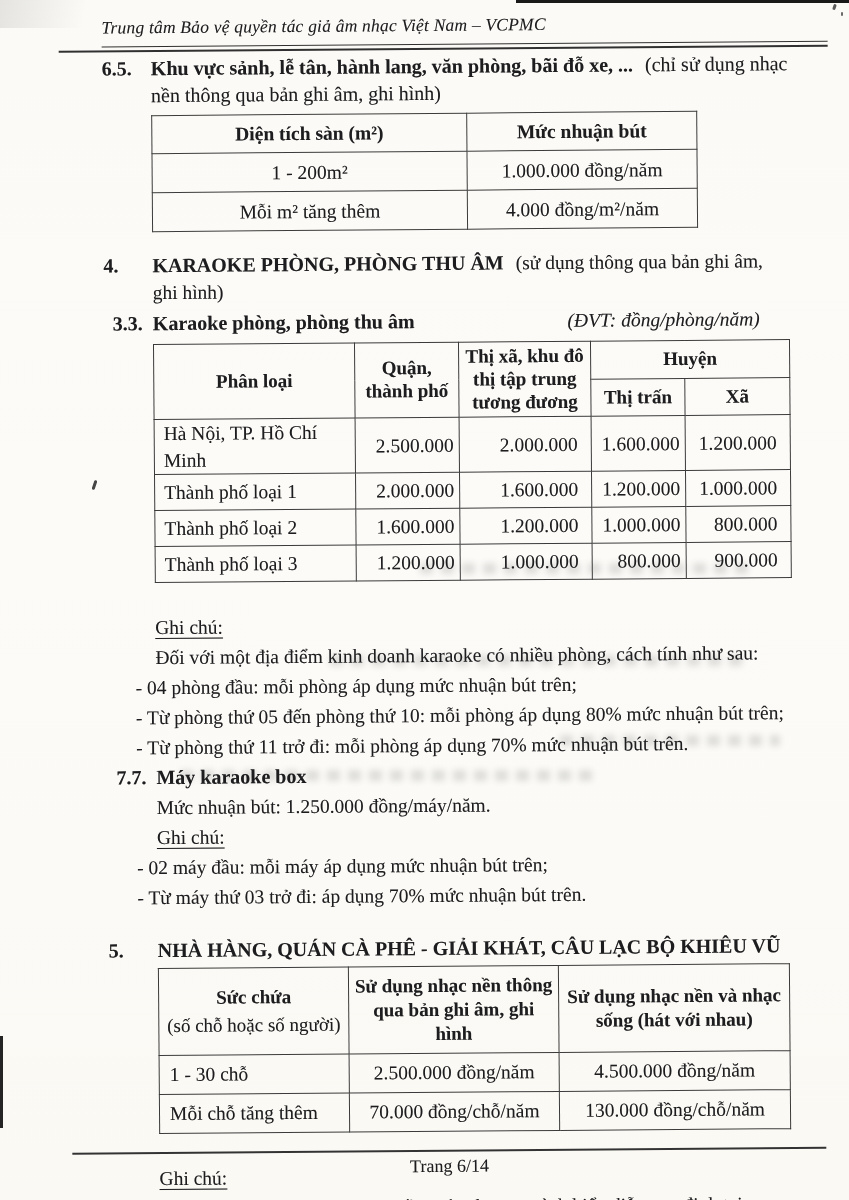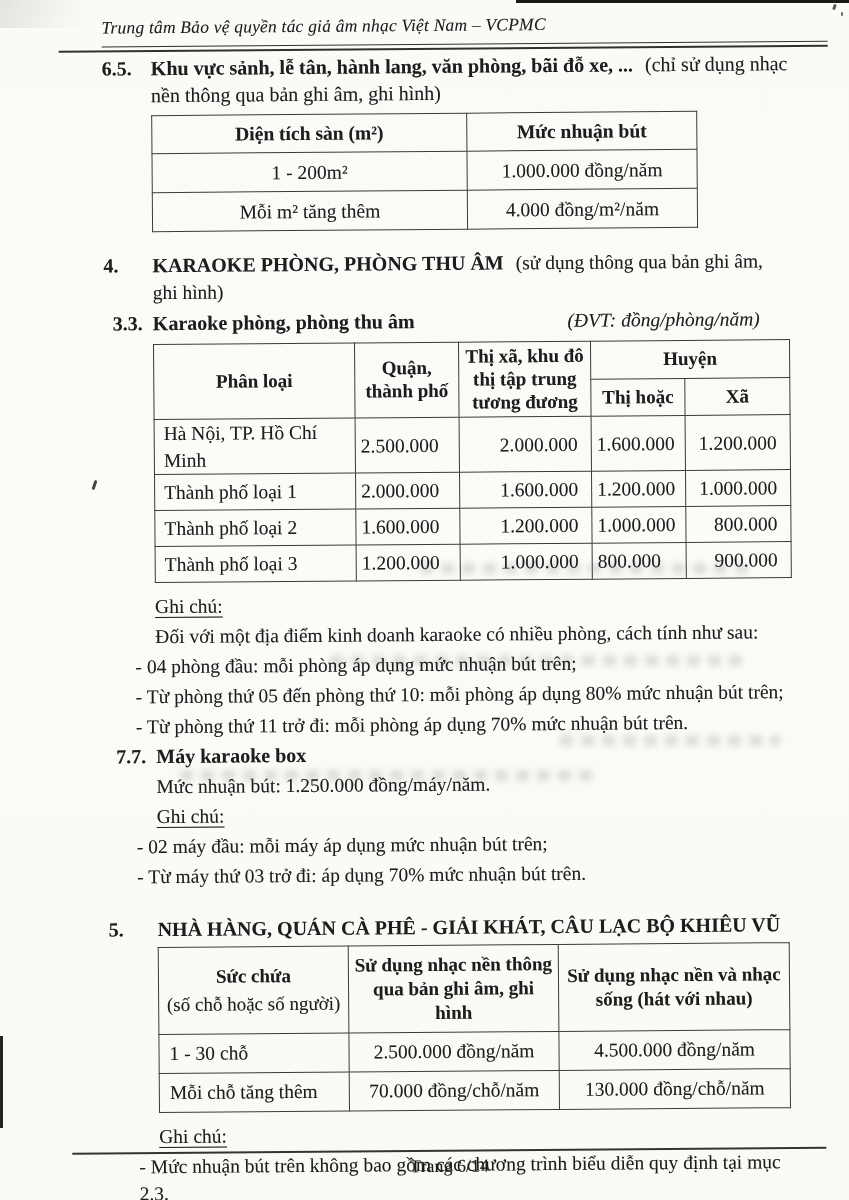--- a/index.html
+++ b/index.html
@@ -36,32 +36,32 @@
   .t th { font-weight:700; text-align:center; }
 
   .t1 { width:546px; margin-top:6px; }
   .t1 th { height:38px; font-size:19.5px; }
   .t1 td { height:39px; text-align:center; font-size:19.5px; }
 
   .t2 { width:636px; margin-top:7px; }
   .t2 th { font-size:19px; line-height:1.2; padding:3px 3px; }
   .t2 td { height:36px; font-size:19.5px; }
   .t2 .c-label  { text-align:left;  padding-left:9px; }
-  .t2 .c-center { text-align:left; }
+  .t2 .c-center { text-align:right; }
   .t2 .c-right  { text-align:right; padding-right:13px; }
 
   .t3 { width:631px; margin-top:4px; }
   .t3 th { font-size:19px; line-height:1.25; padding:7px 5px; }
   .t3 .th-main { display:block; margin-bottom:4px; }
   .t3 .th-sub  { display:block; font-weight:400; }
   .t3 td { height:39px; text-align:center; font-size:19.5px; }
   .t3 .c-label { text-align:left; padding-left:10px; }
 
   
-  .note-title { margin:10px 0 0 49px; text-decoration:underline; text-underline-offset:3.5px; width:fit-content; }
+  .note-title { margin:31px 0 0 49px; text-decoration:underline; text-underline-offset:3.5px; width:fit-content; }
   .note-intro { margin:3px 0 0 49px; }
   .note-item  { margin:3px 0 0 29px; }
   .rate-line  { margin:3px 0 0 49px; }
 
   .s4-head  { margin-top:20px; }
   .s41-head { margin-top:4px; }
   .s42-head { margin-top:3px; }
   .s5-head  { margin-top:26px; }
 
   
@@ -160,21 +160,21 @@
             <col style="width:105px">
         </colgroup>
         <tbody>
             <tr>
           <th rowspan="2">Phân loại</th>
           <th rowspan="2">Quận, thành phố</th>
           <th rowspan="2">Thị xã, khu đô thị tập trung tương đương</th>
           <th colspan="2">Huyện</th>
         </tr>
         <tr>
-          <th>Thị hoặc</th>
+          <th>Thị trấn</th>
           <th>Xã</th>
         </tr>
         <tr>
           <td class="c-label">Hà Nội, TP. Hồ Chí Minh</td>
           <td class="c-center">2.500.000</td>
           <td class="c-right">2.000.000</td>
           <td class="c-center">1.600.000</td>
           <td class="c-right">1.200.000</td>
         </tr>
         <tr>

